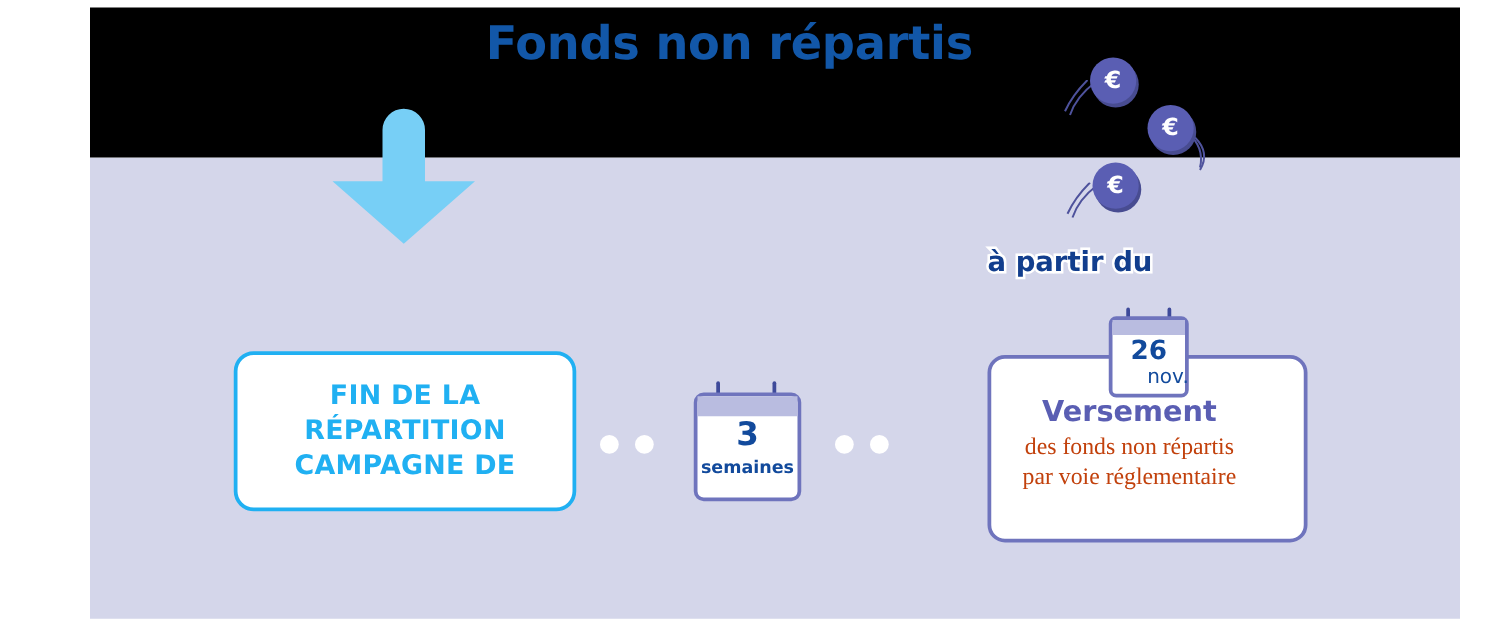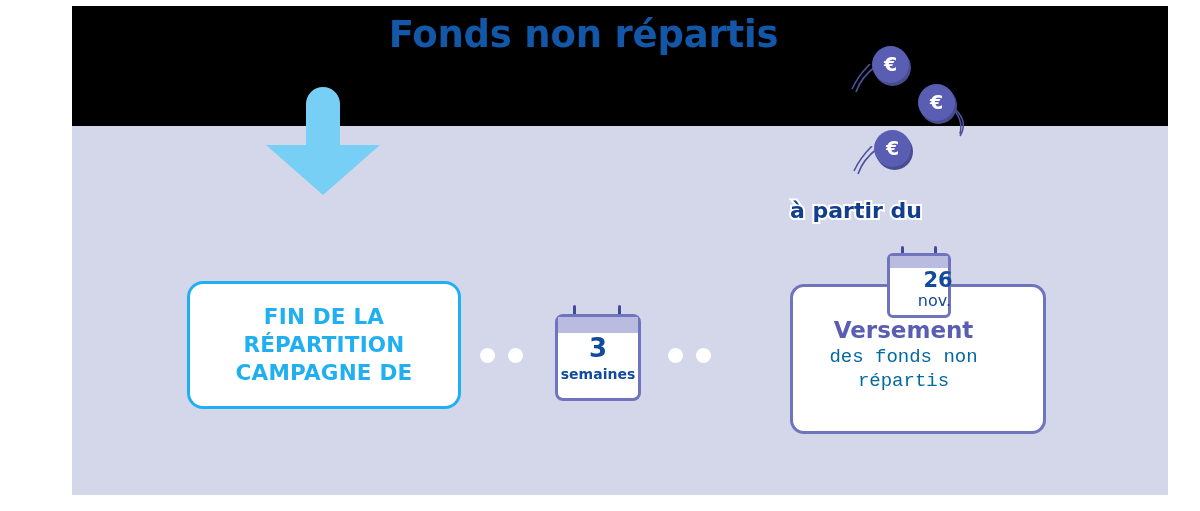--- a/index.html
+++ b/index.html
@@ -90,42 +90,42 @@
   .cal-date .body{
     position:absolute;left:0;top:7px;width:64px;height:65px;box-sizing:border-box;
     background:#ffffff;border:3px solid #6f74bd;border-radius:6px;
   }
   .cal-date .head{position:absolute;left:3px;top:10px;width:58px;height:12px;background:#b9bce0;}
   .cal-date .ring{position:absolute;width:3px;height:16px;background:#3e4a9a;border-radius:2px;top:0;}
   .cal-date .ring-l{left:14px;}
   .cal-date .ring-r{left:47px;}
   .cal-date .num{
     position:absolute;left:0;top:24px;width:64px;text-align:center;
-    color:#124a9c;font-size:21px;font-weight:bold;font-family:"DejaVu Sans",sans-serif;line-height:1;padding-left:19px;
+    color:#124a9c;font-size:21px;font-weight:bold;font-family:"DejaVu Sans",sans-serif;line-height:1;
   }
   .cal-date .mon{
     position:absolute;left:0;top:47px;width:64px;text-align:right;
     color:#124a9c;font-size:16px;font-family:"DejaVu Sans",sans-serif;line-height:1;
   }
 
   
   .card-right{
     position:absolute;left:790px;top:284px;width:256px;height:150px;
     background:#ffffff;border:3px solid #6f74bd;border-radius:14px;box-sizing:border-box;
     z-index:2;
   }
   .card-right .inner{
     position:absolute;left:0;top:30px;width:221px;text-align:center;
   }
   .card-right .h{
     color:#5a5eb3;font-size:23px;font-weight:bold;font-family:"DejaVu Sans",sans-serif;
     line-height:1.15;margin-bottom:3px;
   }
   .card-right .p{
-    color:#0369a1;font-size:19px;font-family:Liberation Mono, monospace;line-height:1.25;
+    color:#c2410c;font-size:19px;font-family:Liberation Serif, serif;line-height:1.25;
   }
 </style>
 </head>
 <body>
 
 <div id="stage">
 
   <div class="band-lavender"></div>
   <div class="band-black"></div>
 
@@ -194,16 +194,17 @@
     <div class="body"></div>
     <div class="head"></div>
     <div class="num">26</div>
     <div class="mon">nov.</div>
   </div>
 
   <div class="card-right">
     <div class="inner">
       <div class="h">Versement</div>
       <div class="p">des fonds non répartis</div>
+      <div class="p">par voie réglementaire</div>
     </div>
   </div>
 
 </div>
 
 </body></html>

